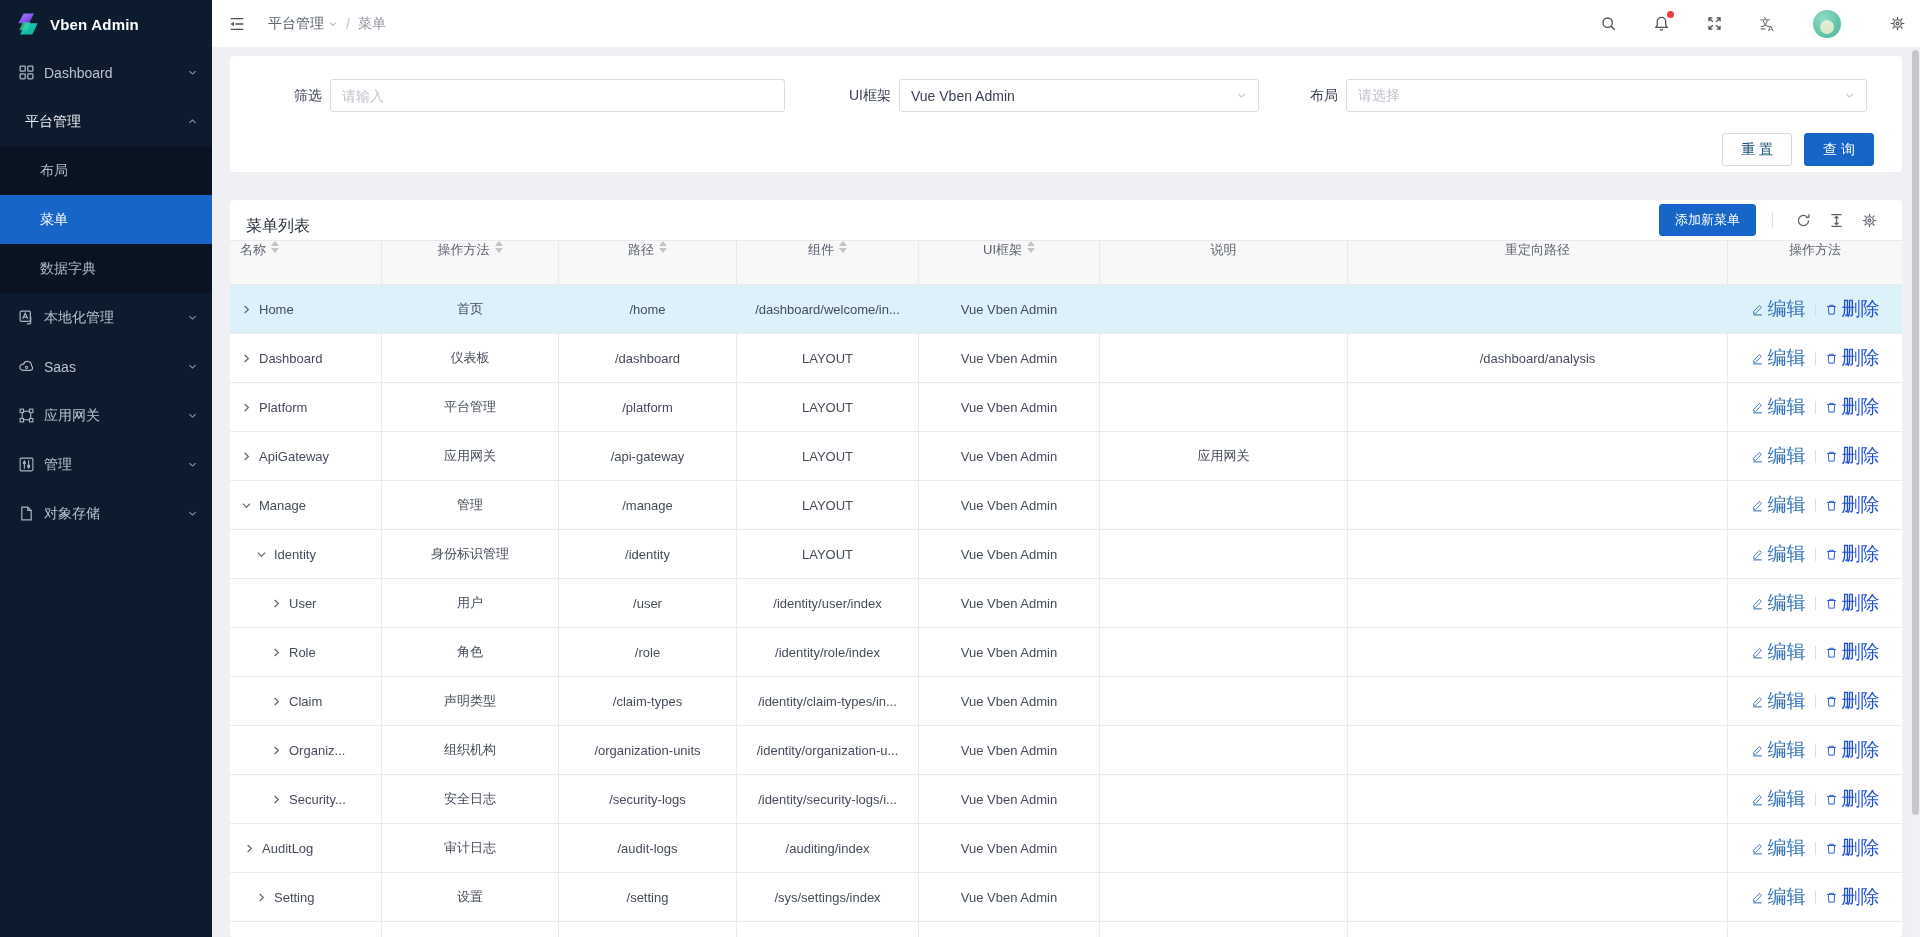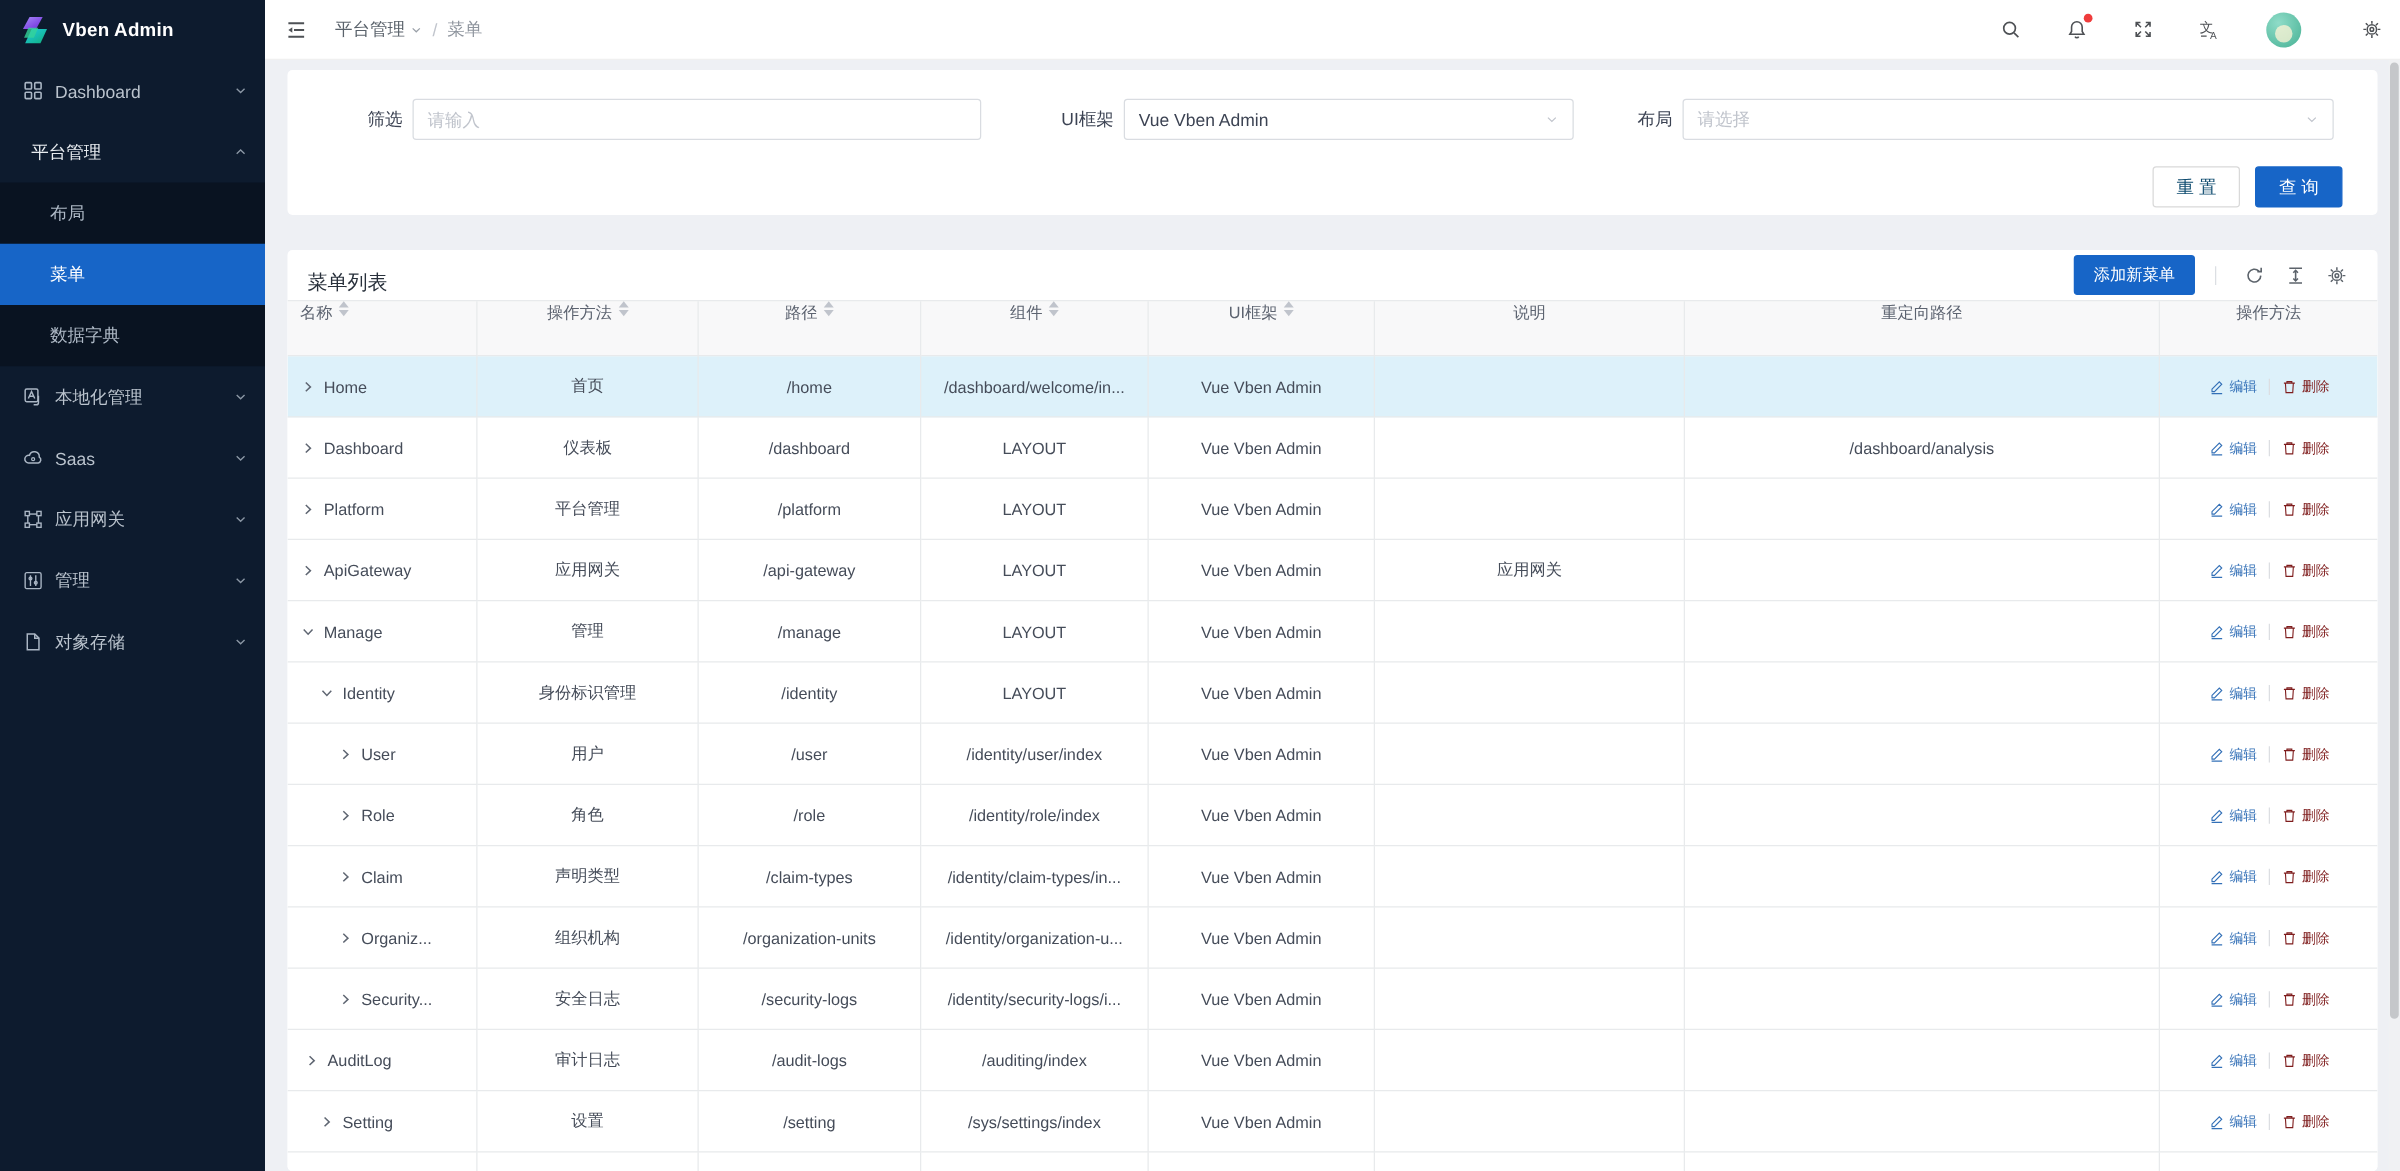--- a/index.html
+++ b/index.html
@@ -71,23 +71,23 @@
   .sort .up { border-bottom:5px solid #c0c4cc; }
   .sort .dn { border-top:5px solid #c0c4cc; }
   .tr { height:49px; background:#fff; }
   .tr.hl { background:#ddf1fa; }
   .td { display:flex; align-items:center; justify-content:center; font-size:13px; color:#454c59; border-right:1px solid #e8eaec; border-bottom:1px solid #e8eaec; overflow:hidden; white-space:nowrap; }
   .td:last-child { border-right:none; }
   .c1{width:152px}.c2{width:177px}.c3{width:178px}.c4{width:182px}.c5{width:181px}.c6{width:248px}.c7{width:380px}.c8{flex:1}
   .namecell { justify-content:flex-start; gap:6px; }
   .tchev { display:flex; color:#5f6672; cursor:pointer; flex:none; }
   .ops { gap:0; }
-  .op { display:flex; align-items:center; gap:4px; font-size:11px; cursor:pointer; text-decoration:none; }
+  .op { display:flex; align-items:center; gap:4px; font-size:19px; cursor:pointer; text-decoration:none; }
   .op.edit { color:#3370b7; }
-  .op.del { color:#7f1d1d; }
+  .op.del { color:#1d4ed8; }
   .opdiv { width:1px; height:13px; background:#dcdee2; margin:0 9px; }
   .tr.partial { height:49px; }
 
   
   .scrollbar { position:absolute; top:48px; right:0; bottom:0; width:9px; background:#f0f1f3; }
   .scroll-thumb { position:absolute; top:2px; left:1px; width:7px; height:86%; border-radius:4px; background:#c5c7ca; cursor:pointer; }
 </style>
 </head>
 <body>
 

